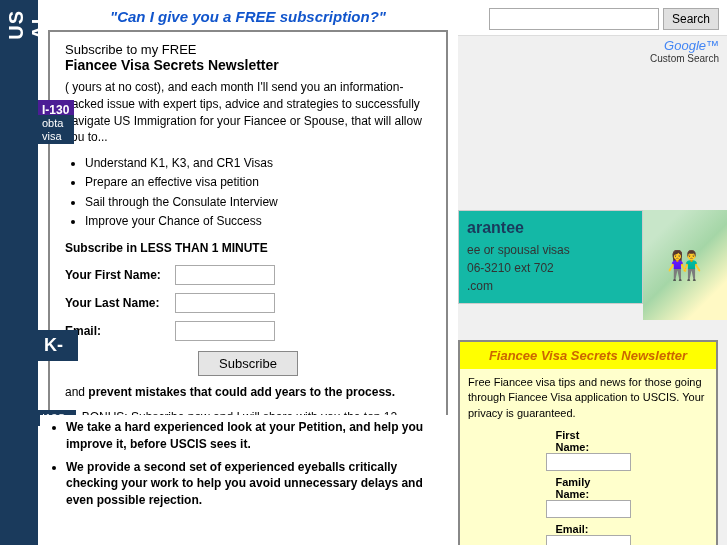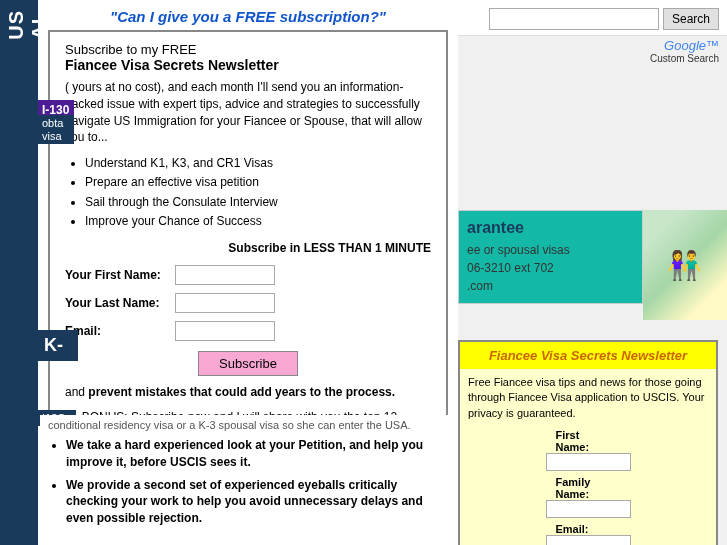--- a/index.html
+++ b/index.html
@@ -84,21 +84,21 @@
       padding-left: 20px;
       margin-bottom: 10px;
     }
 
     .newsletter-list li {
       font-size: 12px;
       line-height: 1.6;
     }
 
     .subscribe-minute {
-      text-align: right;
+      text-align: left;
       font-weight: bold;
       font-size: 12px;
       margin-bottom: 10px;
     }
 
     .form-row {
       display: flex;
       align-items: center;
       margin-bottom: 8px;
     }
@@ -116,21 +116,21 @@
       border: 1px solid #aaa;
       font-size: 12px;
     }
 
     .subscribe-btn-row {
       text-align: center;
       margin: 10px 0 8px;
     }
 
     .subscribe-btn {
-      background: #f9a8d4;
+      background: #e5e5e5;
       border: 1px solid #888;
       padding: 4px 20px;
       font-size: 13px;
       cursor: pointer;
     }
 
     .prevent-text {
       font-size: 12px;
       margin-bottom: 8px;
       line-height: 1.4;
@@ -331,21 +331,20 @@
 
 <div style="position:absolute; left:38px; top:330px; background:#1a3a5c; color:#fff; font-size:18px; font-weight:bold; padding:5px 6px; width:40px;">
   <span>K-</span>
 </div>
 
 <div style="position:absolute; left:38px; top:410px; background:#1a3a5c; color:#fff; font-size:11px; padding:2px 4px; width:38px;">
   <span>I13C</span>
 </div>
 
 <div style="position:absolute; left:40px; top:415px; width:415px; background:#fff; padding:4px 8px;">
-  <div style="font-size:11px; color:#555; margin-bottom:6px;">conditional residency visa or a K-3 spousal visa so she can enter the USA.</div>
   <ul style="list-style:disc; padding-left:18px;">
     <li style="font-size:12px; font-weight:bold; margin-bottom:6px; line-height:1.4;">We take a hard experienced look at your Petition, and help you improve it, before USCIS sees it.</li>
     <li style="font-size:12px; font-weight:bold; margin-bottom:6px; line-height:1.4;">We provide a second set of experienced eyeballs critically checking your work to help you avoid unnecessary delays and even possible rejection.</li>
   </ul>
 </div>
 
 <div class="right-panel">
 
   <div class="search-bar">
     <input class="search-input" type="text" style="">

